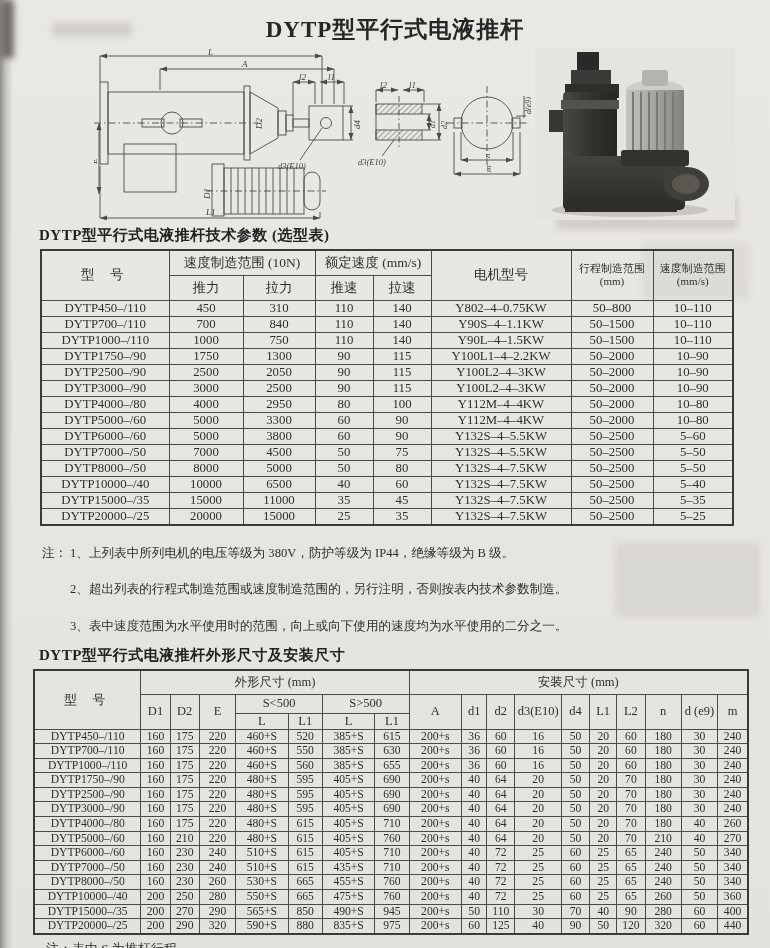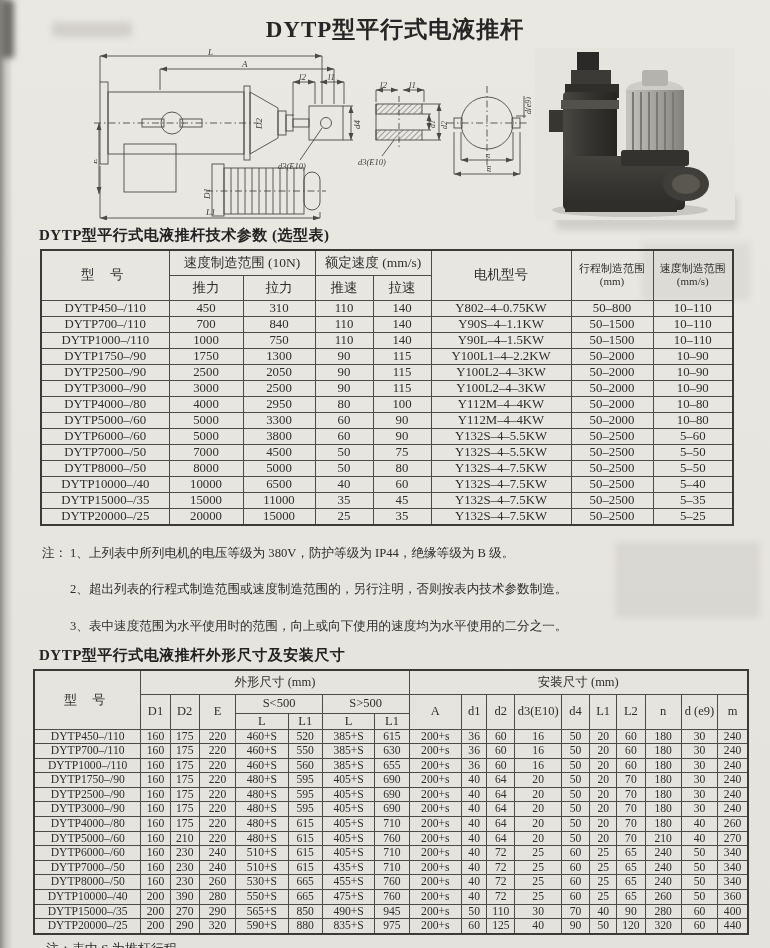--- a/index.html
+++ b/index.html
@@ -696,21 +696,21 @@
           <td>60</td>
           <td>25</td>
           <td>65</td>
           <td>240</td>
           <td>50</td>
           <td>340</td>
         </tr>
         <tr>
           <td>DYTP10000–/40</td>
           <td>200</td>
-          <td>390</td>
+          <td>250</td>
           <td>280</td>
           <td>550+S</td>
           <td>665</td>
           <td>475+S</td>
           <td>760</td>
           <td>200+s</td>
           <td>40</td>
           <td>72</td>
           <td>25</td>
           <td>60</td>

